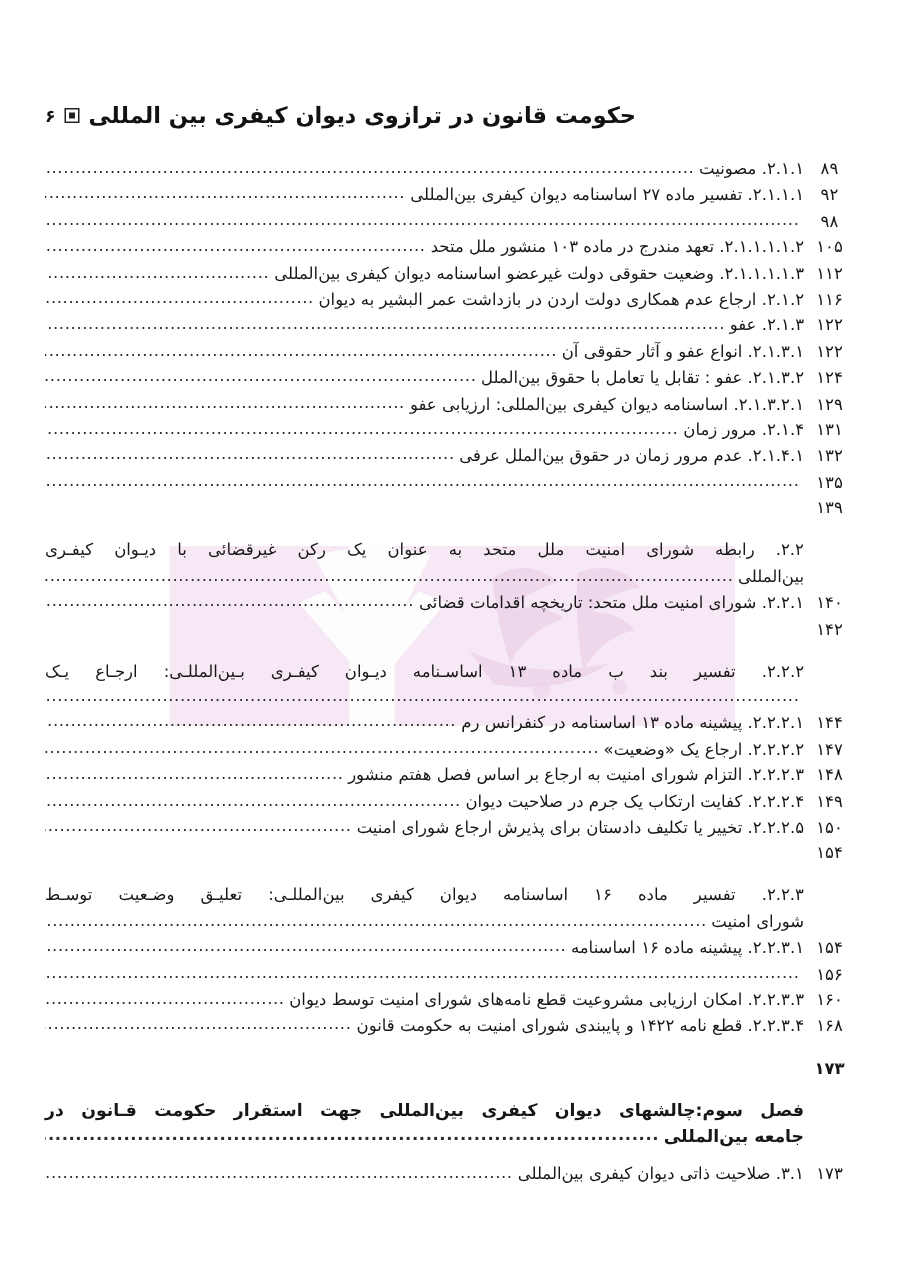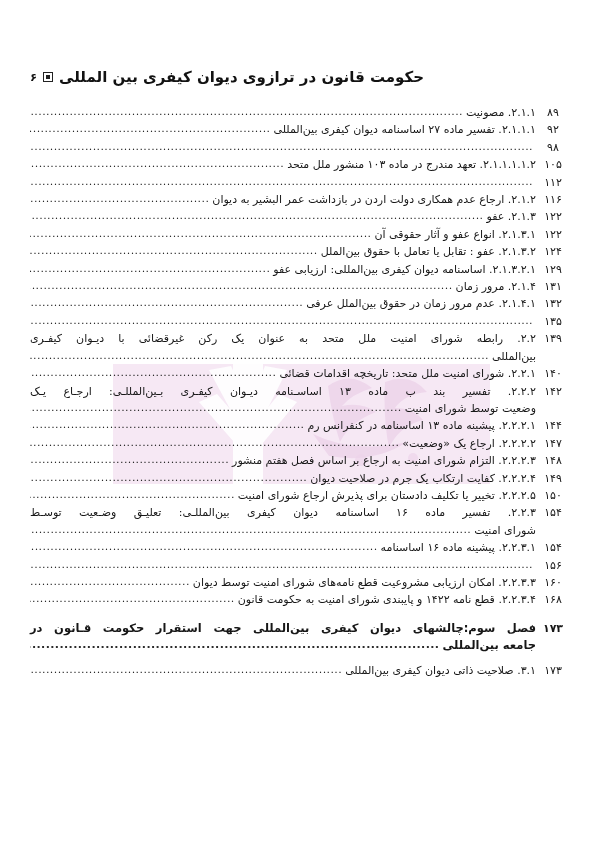--- a/index.html
+++ b/index.html
@@ -139,20 +139,21 @@
     flex-direction: row;
     align-items: baseline;
     width: 100%;
   }
   .entry-justified {
     width: 100%;
     text-align: justify;
     text-align-last: justify;
     white-space: normal;
     word-spacing: 1px;
+    margin-top: 28px;
   }
   .chapter {
     font-weight: bold;
     font-size: 11.5px;
   }
   .spacer-sm { height: 7px; }
   .spacer-md { height: 11px; }
 </style>
 </head>
 <body>
@@ -219,20 +220,21 @@
           <div class="entry-line">
             <span class="entry-text">۲.۱.۱.۱.۱.۲. تعهد مندرج در ماده ۱۰۳ منشور ملل متحد</span>
             <span class="leader"></span>
           </div>
         </div>
       </div>
       <div class="toc-entry">
         <div class="entry-page">۱۱۲</div>
         <div class="entry-body">
           <div class="entry-line">
+            <span class="entry-text">۲.۱.۱.۱.۱.۳. وضعیت حقوقی دولت غیرعضو اساسنامه دیوان کیفری بین‌المللی</span>
             <span class="leader"></span>
           </div>
         </div>
       </div>
       <div class="toc-entry">
         <div class="entry-page">۱۱۶</div>
         <div class="entry-body">
           <div class="entry-line">
             <span class="entry-text">۲.۱.۲. ارجاع عدم همکاری دولت اردن در بازداشت عمر البشیر به دیوان</span>
             <span class="leader"></span>
@@ -322,21 +324,20 @@
           </div>
         </div>
       </div>
       <div class="toc-entry">
         <div class="entry-page">۱۴۲</div>
         <div class="entry-body">
           <div class="entry-cont">
             <span class="entry-justified">۲.۲.۲. تفسیر بند ب ماده ۱۳ اساسـنامه دیـوان کیفـری بـین‌المللـی: ارجـاع یـک</span>
           </div>
           <div class="entry-line">
-            <span class="entry-text">وضعیت توسط شورای امنیت</span>
             <span class="leader"></span>
           </div>
         </div>
       </div>
       <div class="toc-entry">
         <div class="entry-page">۱۴۴</div>
         <div class="entry-body">
           <div class="entry-line">
             <span class="entry-text">۲.۲.۲.۱. پیشینه ماده ۱۳ اساسنامه در کنفرانس رم</span>
             <span class="leader"></span>

